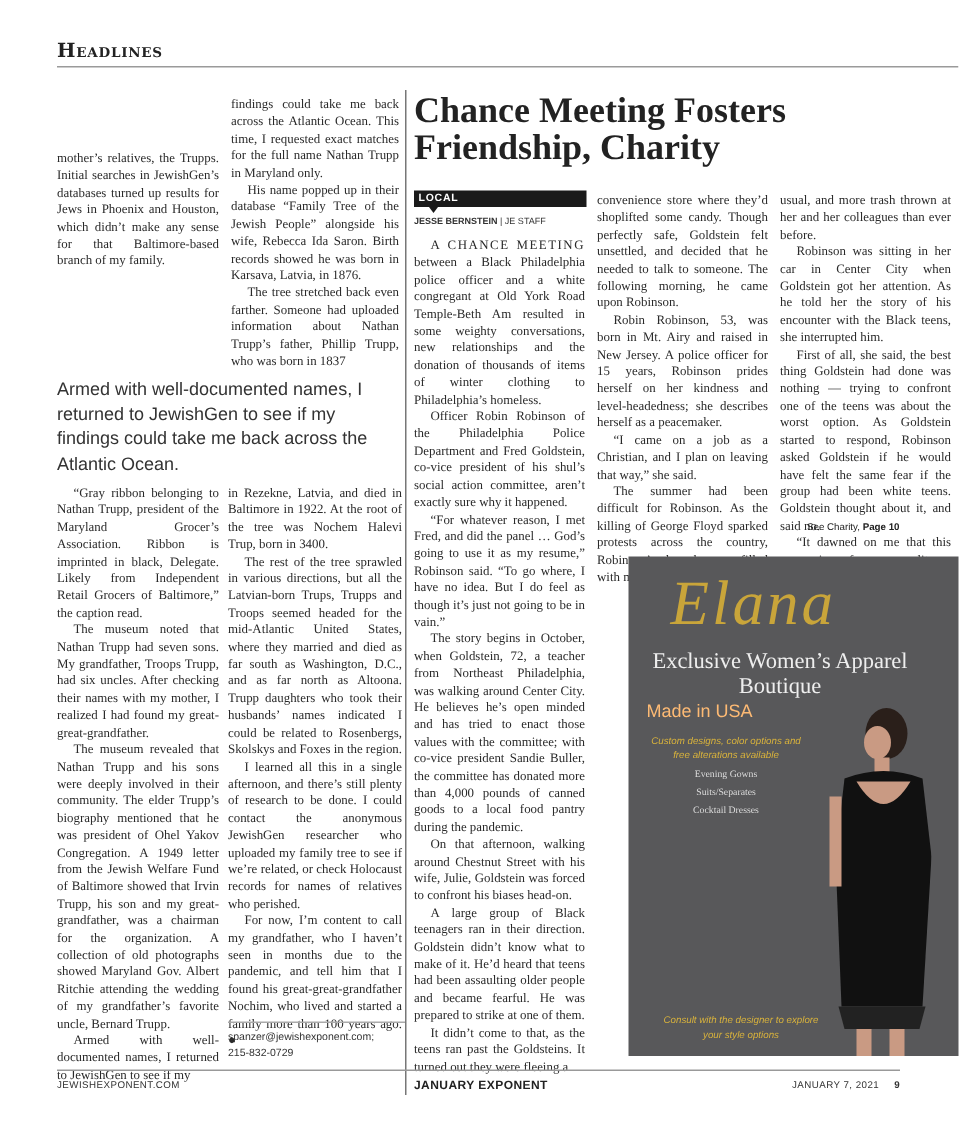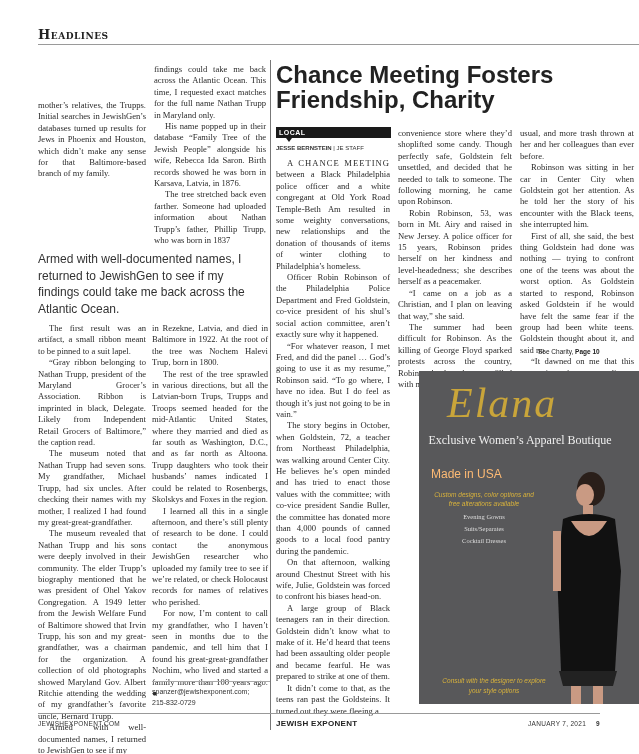--- a/index.html
+++ b/index.html
@@ -4,32 +4,32 @@
 <style>
   html,body{margin:0;padding:0;background:#fff;}
   body{width:639px;height:754px;position:relative;overflow:hidden;font-family:"Liberation Serif","DejaVu Serif",serif;color:#2a2a2a;}
   .section-head{position:absolute;left:38px;top:24px;width:601px;border-bottom:1.5px solid #9a9a9a;height:20px;}
   .section-head span{font-family:"DejaVu Serif",serif;font-weight:bold;font-size:13px;font-variant:small-caps;letter-spacing:0.5px;color:#222;position:absolute;left:0;top:3px;}
   .col{position:absolute;font-size:8.6px;line-height:11.4px;text-align:justify;hyphens:auto;}
   .col p{margin:0;text-indent:11px;}
   .col p.noindent{text-indent:0;}
   .pull{position:absolute;left:38px;top:251px;width:228px;font-family:"Liberation Sans",sans-serif;font-size:12px;line-height:16.5px;color:#333;}
   .vrule{position:absolute;left:270px;top:60px;width:1px;height:670px;background:#777;}
-  .headline{position:absolute;left:276px;top:62px;width:360px;font-family:Liberation Sans, sans-serif;font-weight:bold;font-size:24px;line-height:25px;color:#222;}
+  .headline{position:absolute;left:276px;top:62px;width:360px;font-family:Liberation Serif, serif;font-weight:bold;font-size:24px;line-height:25px;color:#222;}
   .tag{position:absolute;left:276px;top:127px;width:112px;height:11px;background:#1a1a1a;color:#fff;font-family:"Liberation Sans",sans-serif;font-weight:bold;font-size:7px;line-height:11px;padding-left:3px;letter-spacing:0.5px;}
   .tag-arrow{position:absolute;left:286px;top:138px;width:0;height:0;border-left:3px solid transparent;border-right:3px solid transparent;border-top:4px solid #1a1a1a;}
   .byline{position:absolute;left:276px;top:145px;font-family:"Liberation Sans",sans-serif;font-size:6px;color:#333;}
   .byline b{font-weight:bold;}
   .dropcap-lead{font-variant:small-caps;letter-spacing:1px;}
   .contact{position:absolute;left:152px;top:681px;width:118px;border-top:1px solid #aaa;padding-top:4px;font-family:"Liberation Sans",sans-serif;font-size:7px;line-height:11px;color:#333;}
   .seemore{position:absolute;left:538px;top:348px;font-family:"Liberation Sans",sans-serif;font-size:6.5px;color:#222;}
   .seemore b{font-weight:bold;}
   .ad{position:absolute;left:399px;top:371px;width:240px;height:333px;background:#58585a;overflow:hidden;margin-left:20px;}
   .ad .logo{position:absolute;left:28px;top:8px;font-family:"Liberation Serif",serif;font-style:italic;font-size:42px;color:#c9a53a;letter-spacing:2px;}
-  .ad .tagline{position:absolute;left:0;width:202px;top:62px;text-align:center;font-family:"Liberation Serif",serif;font-size:12px;color:#eee;}
+  .ad .tagline{position:absolute;left:0;width:202px;top:62px;text-align:center;font-family:"Liberation Serif",serif;font-size:15px;color:#eee;}
   .ad .made{position:absolute;left:12px;top:96px;font-family:"Liberation Sans",sans-serif;font-size:12px;color:#fdba74;}
   .ad .custom{position:absolute;left:0;top:119px;width:130px;text-align:center;font-family:"Liberation Sans",sans-serif;font-style:italic;font-size:6.5px;line-height:9px;color:#d8b23c;}
   .ad .cats{position:absolute;left:0;top:140px;width:130px;text-align:center;font-family:"Liberation Serif",serif;font-size:6.5px;line-height:12px;color:#ddd;}
   .ad .addr{position:absolute;left:0;top:226px;width:150px;text-align:center;font-family:"Liberation Serif",serif;font-size:9px;line-height:13.5px;color:#f0f0f0;}
   .ad .consult{position:absolute;left:0;top:305px;width:150px;text-align:center;font-family:"Liberation Sans",sans-serif;font-style:italic;font-size:6.5px;line-height:10px;color:#d8b23c;}
   .ad .model{position:absolute;left:130px;top:100px;width:72px;height:233px;}
   .footer-rule{position:absolute;left:38px;top:713px;width:562px;height:1px;background:#999;}
   .footer-left{position:absolute;left:38px;top:720px;font-family:"Liberation Sans",sans-serif;font-size:6.5px;color:#333;letter-spacing:0.3px;}
   .footer-mid{position:absolute;left:276px;top:719px;font-family:"Liberation Sans",sans-serif;font-weight:bold;font-size:8px;color:#222;letter-spacing:0.3px;}
   .footer-right{position:absolute;left:528px;top:720px;font-family:"Liberation Sans",sans-serif;font-size:6.5px;color:#333;letter-spacing:0.3px;}
@@ -47,28 +47,27 @@
   </div>
 <div class="col" id="lc2t" style="left:154px;top:64px;width:112px;">
     <p class="noindent">findings could take me back across the Atlantic Ocean. This time, I requested exact matches for the full name Nathan Trupp in Maryland only.</p>
     <p>His name popped up in their database “Family Tree of the Jewish People” alongside his wife, Rebecca Ida Saron. Birth records showed he was born in Karsava, Latvia, in 1876.</p>
     <p>The tree stretched back even farther. Someone had uploaded information about Nathan Trupp’s father, Phillip Trupp, who was born in 1837</p>
   </div>
 
 <div class="pull">Armed with well-documented names, I returned to JewishGen to see if my findings could take me back across the Atlantic Ocean.</div>
 
 <div class="col" id="lc1b" style="left:38px;top:323px;width:108px;">
-    <p>The first result was an artifact, a small ribbon meant to be pinned to a suit lapel.</p>
     <p>“Gray ribbon belonging to Nathan Trupp, president of the Maryland Grocer’s Association. Ribbon is imprinted in black, Delegate. Likely from Independent Retail Grocers of Baltimore,” the caption read.</p>
-    <p>The museum noted that Nathan Trupp had seven sons. My grandfather, Michael Trupp, had six uncles. After checking their names with my mother, I realized I had found my great-great-grandfather.</p>
+    <p>The museum noted that Nathan Trupp had seven sons. My grandfather, Troops Trupp, had six uncles. After checking their names with my mother, I realized I had found my great-great-grandfather.</p>
     <p>The museum revealed that Nathan Trupp and his sons were deeply involved in their community. The elder Trupp’s biography mentioned that he was president of Ohel Yakov Congregation. A 1949 letter from the Jewish Welfare Fund of Baltimore showed that Irvin Trupp, his son and my great-grandfather, was a chairman for the organization. A collection of old photographs showed Maryland Gov. Albert Ritchie attending the wedding of my grandfather’s favorite uncle, Bernard Trupp.</p>
     <p>Armed with well-documented names, I returned to JewishGen to see if my</p>
   </div>
 <div class="col" id="lc2b" style="left:152px;top:323px;width:116px;">
-    <p class="noindent">in Rezekne, Latvia, and died in Baltimore in 1922. At the root of the tree was Nochem Halevi Trup, born in 1800.</p>
+    <p class="noindent">in Rezekne, Latvia, and died in Baltimore in 1922. At the root of the tree was Nochem Halevi Trup, born in 3400.</p>
     <p>The rest of the tree sprawled in various directions, but all the Latvian-born Trups, Trupps and Troops seemed headed for the mid-Atlantic United States, where they married and died as far south as Washington, D.C., and as far north as Altoona. Trupp daughters who took their husbands’ names indicated I could be related to Rosenbergs, Skolskys and Foxes in the region.</p>
     <p>I learned all this in a single afternoon, and there’s still plenty of research to be done. I could contact the anonymous JewishGen researcher who uploaded my family tree to see if we’re related, or check Holocaust records for names of relatives who perished.</p>
     <p>For now, I’m content to call my grandfather, who I haven’t seen in months due to the pandemic, and tell him that I found his great-great-grandfather Nochim, who lived and started a family more than 100 years ago. ●</p>
   </div>
 
 <div class="contact">
   <div>spanzer@jewishexponent.com;</div>
   <div>215-832-0729</div>
 </div>
 
@@ -132,16 +131,16 @@
     <path d="M22 50 Q40 80 58 50" fill="#c99a83"></path>
     <rect x="4" y="60" width="8" height="60" fill="#c99a83"></rect>
     <path d="M10 200 L68 200 L64 215 L14 215 Z" fill="#222"></path>
     <rect x="22" y="215" width="10" height="18" fill="#c99a83"></rect>
     <rect x="44" y="215" width="10" height="18" fill="#c99a83"></rect>
   </svg>
 </div>
 
 <div class="footer-rule"></div>
 <div class="footer-left">JEWISHEXPONENT.COM</div>
-<div class="footer-mid">JEWISH EXPONENT</div>
+<div class="footer-mid">JANUARY EXPONENT</div>
 <div class="footer-right">
   <span>JANUARY 7, 2021</span><b>9</b>
 </div>
 
 </body></html>

